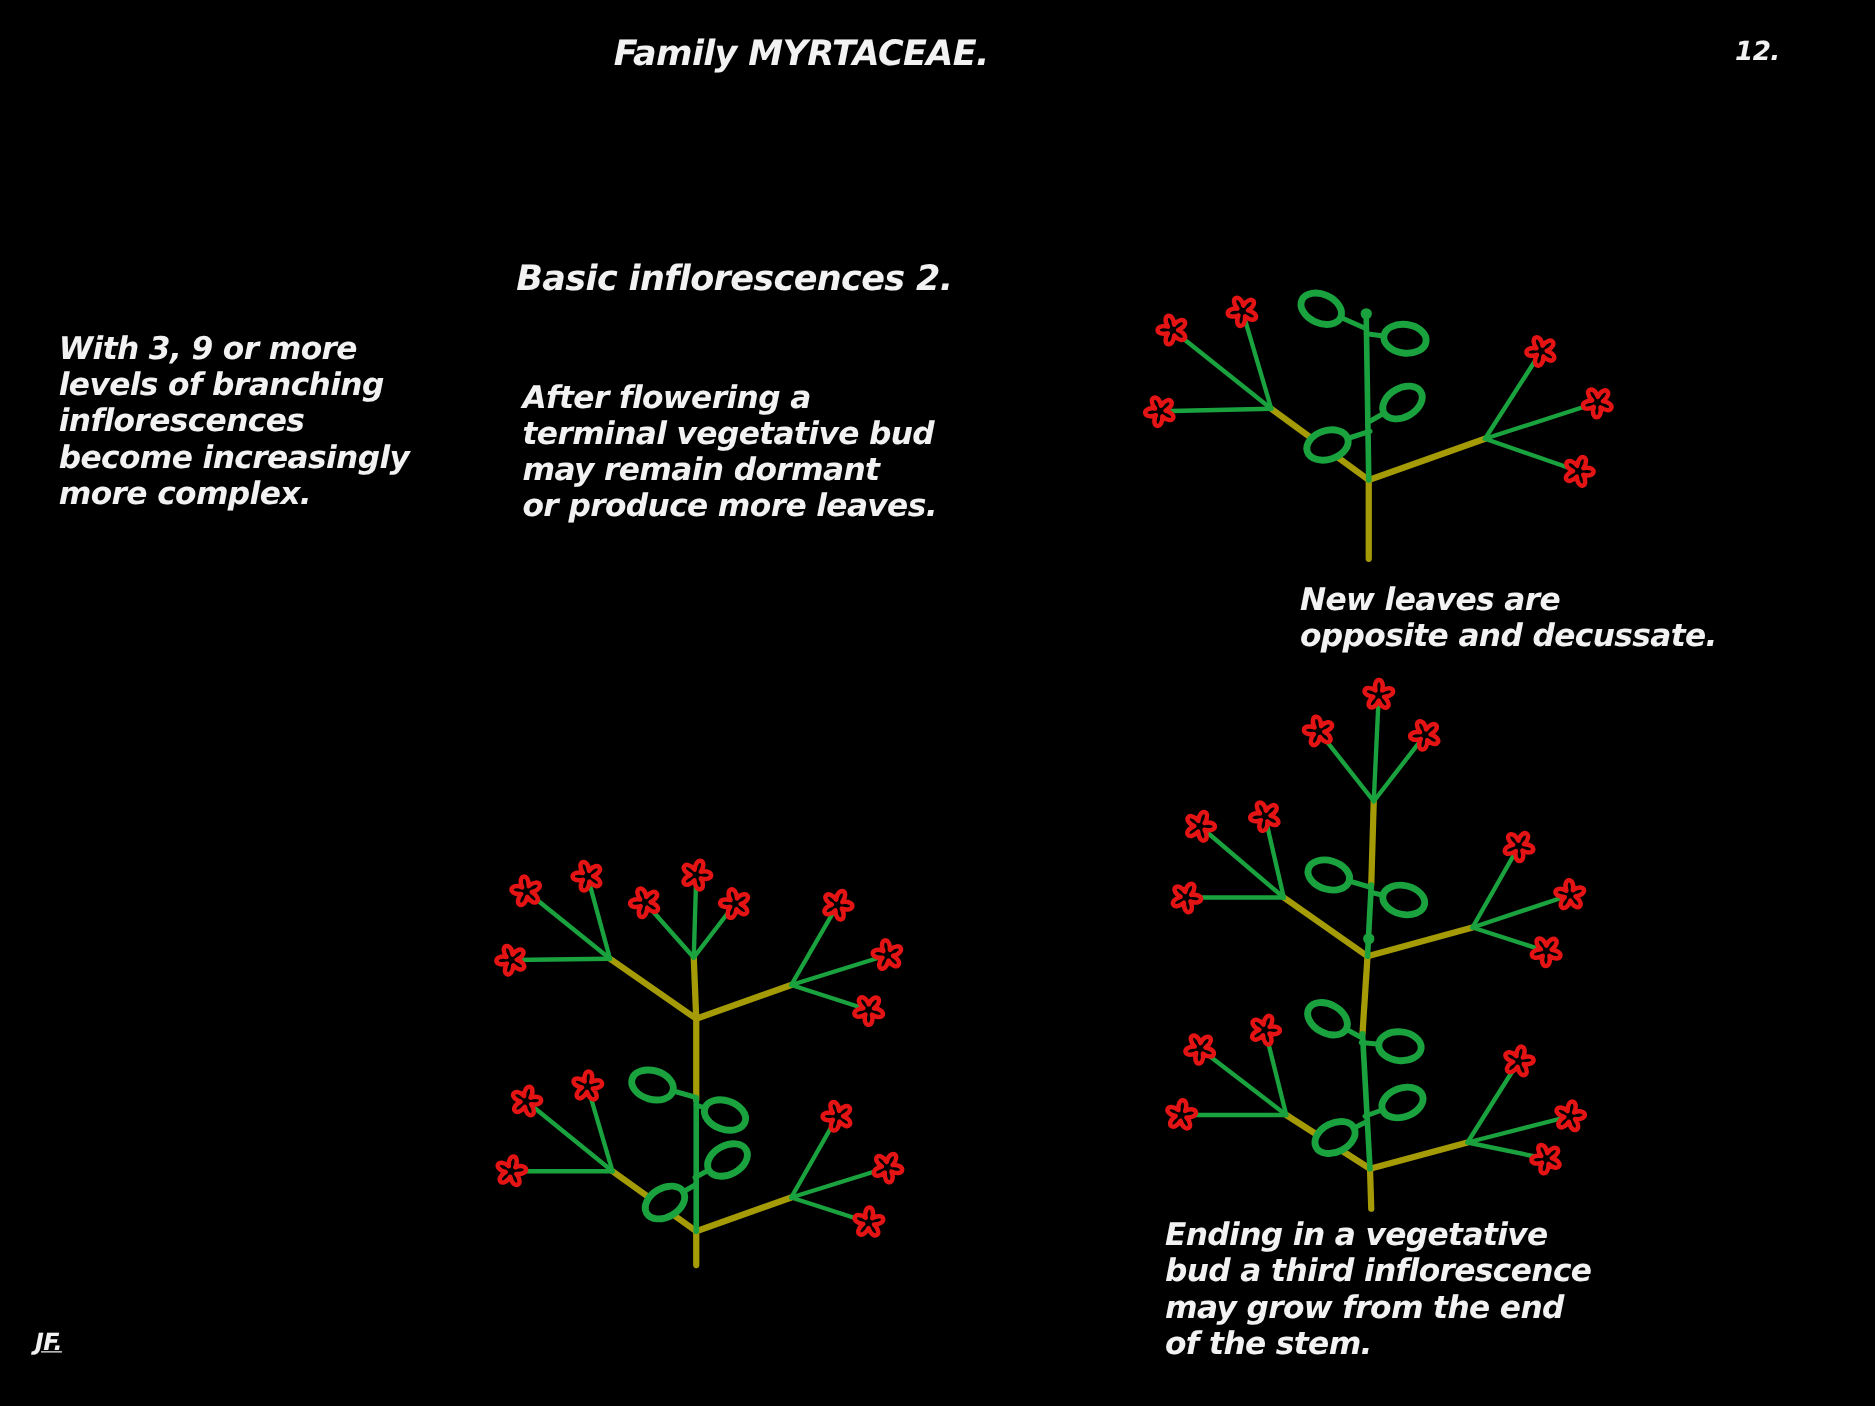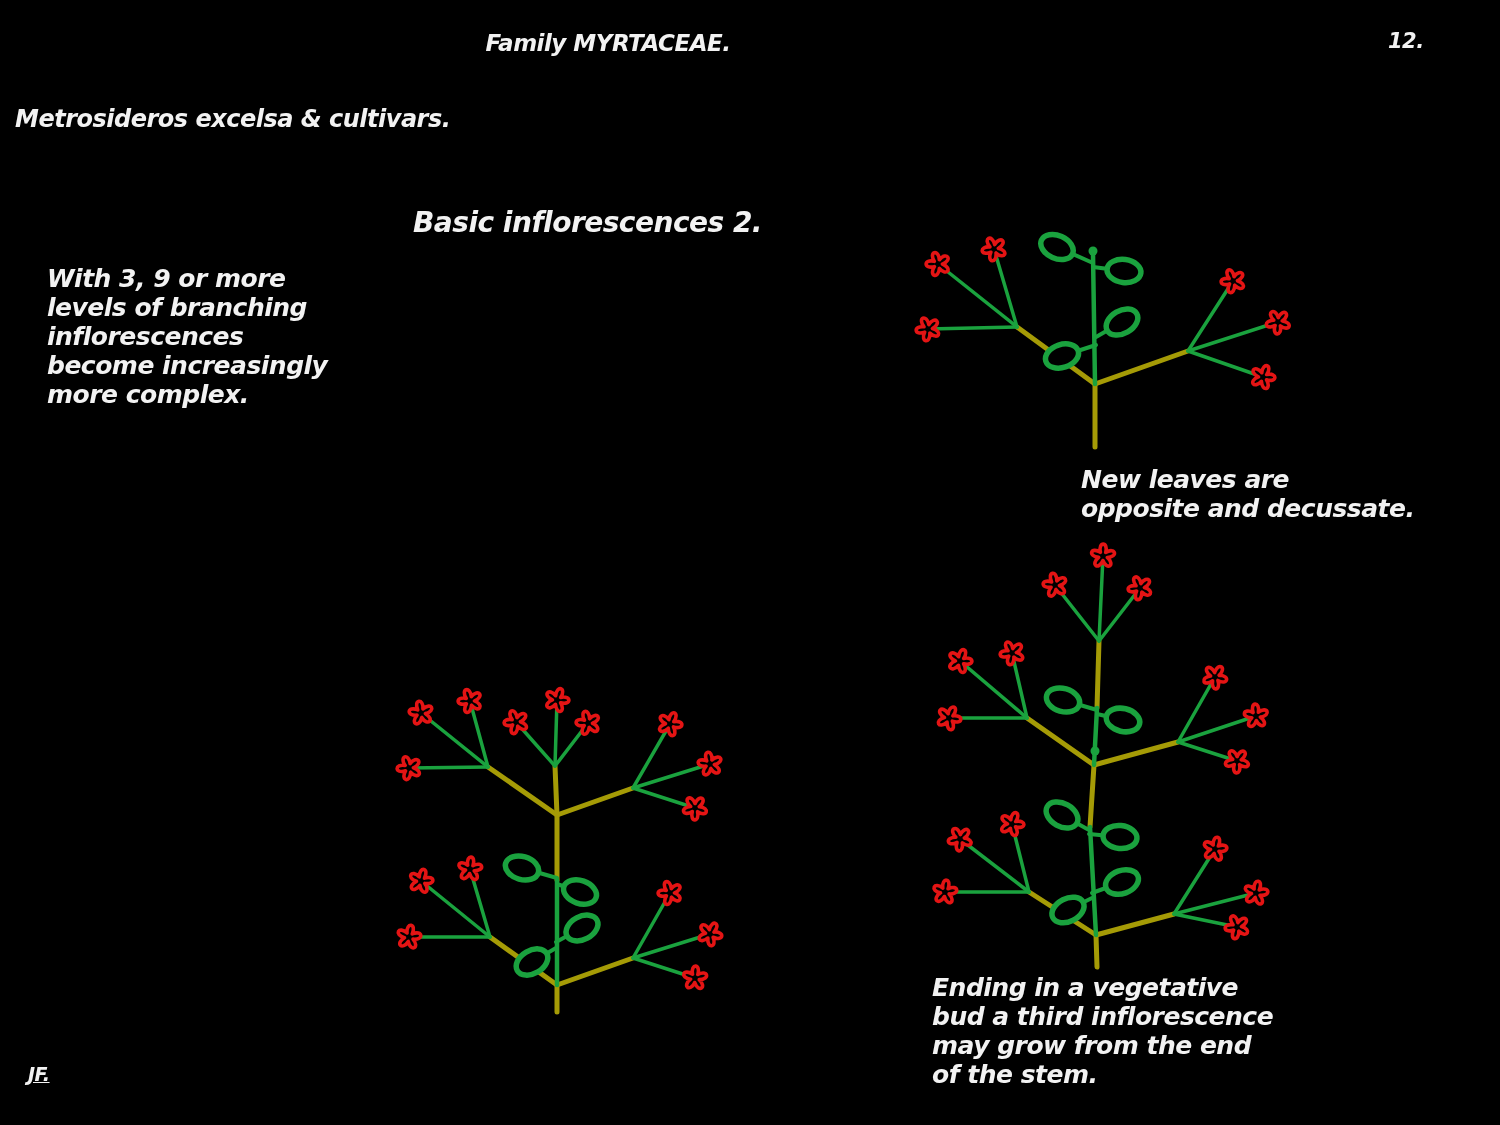--- a/index.html
+++ b/index.html
@@ -1,26 +1,26 @@
 <!DOCTYPE html>
 <html><head>
 <meta charset="utf-8">
 <style>
   html,body{margin:0;padding:0;background:#000;}
   #page{position:relative;width:1500px;height:1125px;background:#000;overflow:hidden;
         font-family:"DejaVu Sans",sans-serif;color:#f2f2f2;}
   .txt{position:absolute;font-weight:bold;font-style:italic;white-space:pre-line;
        letter-spacing:-0.5px;line-height:29px;font-size:25px;color:#f2f2f2;}
-  .title{left:348px;top:26px;width:520px;text-align:center;font-size:23px;line-height:34px;}
+  .title{left:381px;top:26px;width:520px;text-align:center;font-size:28px;line-height:34px;}
   .pagenum{left:1388px;top:28px;font-size:21px;line-height:26px;}
   .subtitle{left:15px;top:103px;font-size:24px;line-height:32px;}
   .heading{left:383px;top:206px;font-size:28px;line-height:34px;margin-left:30px;}
   .cap-branching{left:47px;top:264px;}
   .cap-flowering{left:418px;top:303px;}
-  .cap-newleaves{left:1040px;top:465px;margin-left:41px;}
+  .cap-newleaves{left:1040px;top:465px;}
   .cap-terminate{left:28px;top:780px;}
   .cap-ending{left:932px;top:973px;}
   .signature{left:28px;top:1062px;font-size:19px;line-height:24px;text-decoration:underline;}
   #diagram-canvas{position:absolute;left:0;top:0;}
 </style>
 </head>
 <body>
 
 <div id="page">
   <svg id="diagram-canvas" width="1500" height="1125" viewBox="0 0 1500 1125">
@@ -150,28 +150,31 @@
         <path d="M-2.7 -3.6 C -5.3 -14.7, 5.3 -14.7, 2.7 -3.6 L2.6 -3.6 C 12.3 -9.6, 15.6 0.6, 4.3 1.4 L4.3 1.4 C 12.9 8.7, 4.3 15.0, -0.0 4.5 L0.0 4.5 C -4.3 15.0, -12.9 8.7, -4.3 1.4 L-4.3 1.4 C -15.6 0.6, -12.3 -9.6, -2.6 -3.6 Z" transform="translate(1012,824) rotate(20)" fill="#000" stroke="#e41414" stroke-width="3.6" stroke-linejoin="round"></path>
         <path d="M-2.7 -3.6 C -5.3 -14.7, 5.3 -14.7, 2.7 -3.6 L2.6 -3.6 C 12.3 -9.6, 15.6 0.6, 4.3 1.4 L4.3 1.4 C 12.9 8.7, 4.3 15.0, -0.0 4.5 L0.0 4.5 C -4.3 15.0, -12.9 8.7, -4.3 1.4 L-4.3 1.4 C -15.6 0.6, -12.3 -9.6, -2.6 -3.6 Z" transform="translate(1215,849) rotate(12)" fill="#000" stroke="#e41414" stroke-width="3.6" stroke-linejoin="round"></path>
         <path d="M-2.7 -3.6 C -5.3 -14.7, 5.3 -14.7, 2.7 -3.6 L2.6 -3.6 C 12.3 -9.6, 15.6 0.6, 4.3 1.4 L4.3 1.4 C 12.9 8.7, 4.3 15.0, -0.0 4.5 L0.0 4.5 C -4.3 15.0, -12.9 8.7, -4.3 1.4 L-4.3 1.4 C -15.6 0.6, -12.3 -9.6, -2.6 -3.6 Z" transform="translate(1256,893) rotate(11)" fill="#000" stroke="#e41414" stroke-width="3.6" stroke-linejoin="round"></path>
         <path d="M-2.7 -3.6 C -5.3 -14.7, 5.3 -14.7, 2.7 -3.6 L2.6 -3.6 C 12.3 -9.6, 15.6 0.6, 4.3 1.4 L4.3 1.4 C 12.9 8.7, 4.3 15.0, -0.0 4.5 L0.0 4.5 C -4.3 15.0, -12.9 8.7, -4.3 1.4 L-4.3 1.4 C -15.6 0.6, -12.3 -9.6, -2.6 -3.6 Z" transform="translate(1237,927) rotate(48)" fill="#000" stroke="#e41414" stroke-width="3.6" stroke-linejoin="round"></path>
         <circle cx="1095" cy="751" r="4.5" fill="#1aa23e"></circle>
       </g>
     </svg>
 
   <div class="txt title">Family MYRTACEAE.</div>
   <div class="txt pagenum">12.</div>
-  <div class="txt subtitle">Metrosideros excelsa &amp; cultivars.</div>
   <div class="txt heading">Basic inflorescences 2.</div>
 
   <div class="txt cap-branching">With 3, 9 or more
 levels of branching
 inflorescences
 become increasingly
 more complex.</div>
+  <div class="txt cap-flowering">After flowering a
+terminal vegetative bud
+may remain dormant
+or produce more leaves.</div>
   <div class="txt cap-newleaves">New leaves are
 opposite and decussate.</div>
   <div class="txt cap-ending">Ending in a vegetative
 bud a third inflorescence
 may grow from the end
 of the stem.</div>
 
   <div class="txt signature">JF.</div>
 </div>
 

